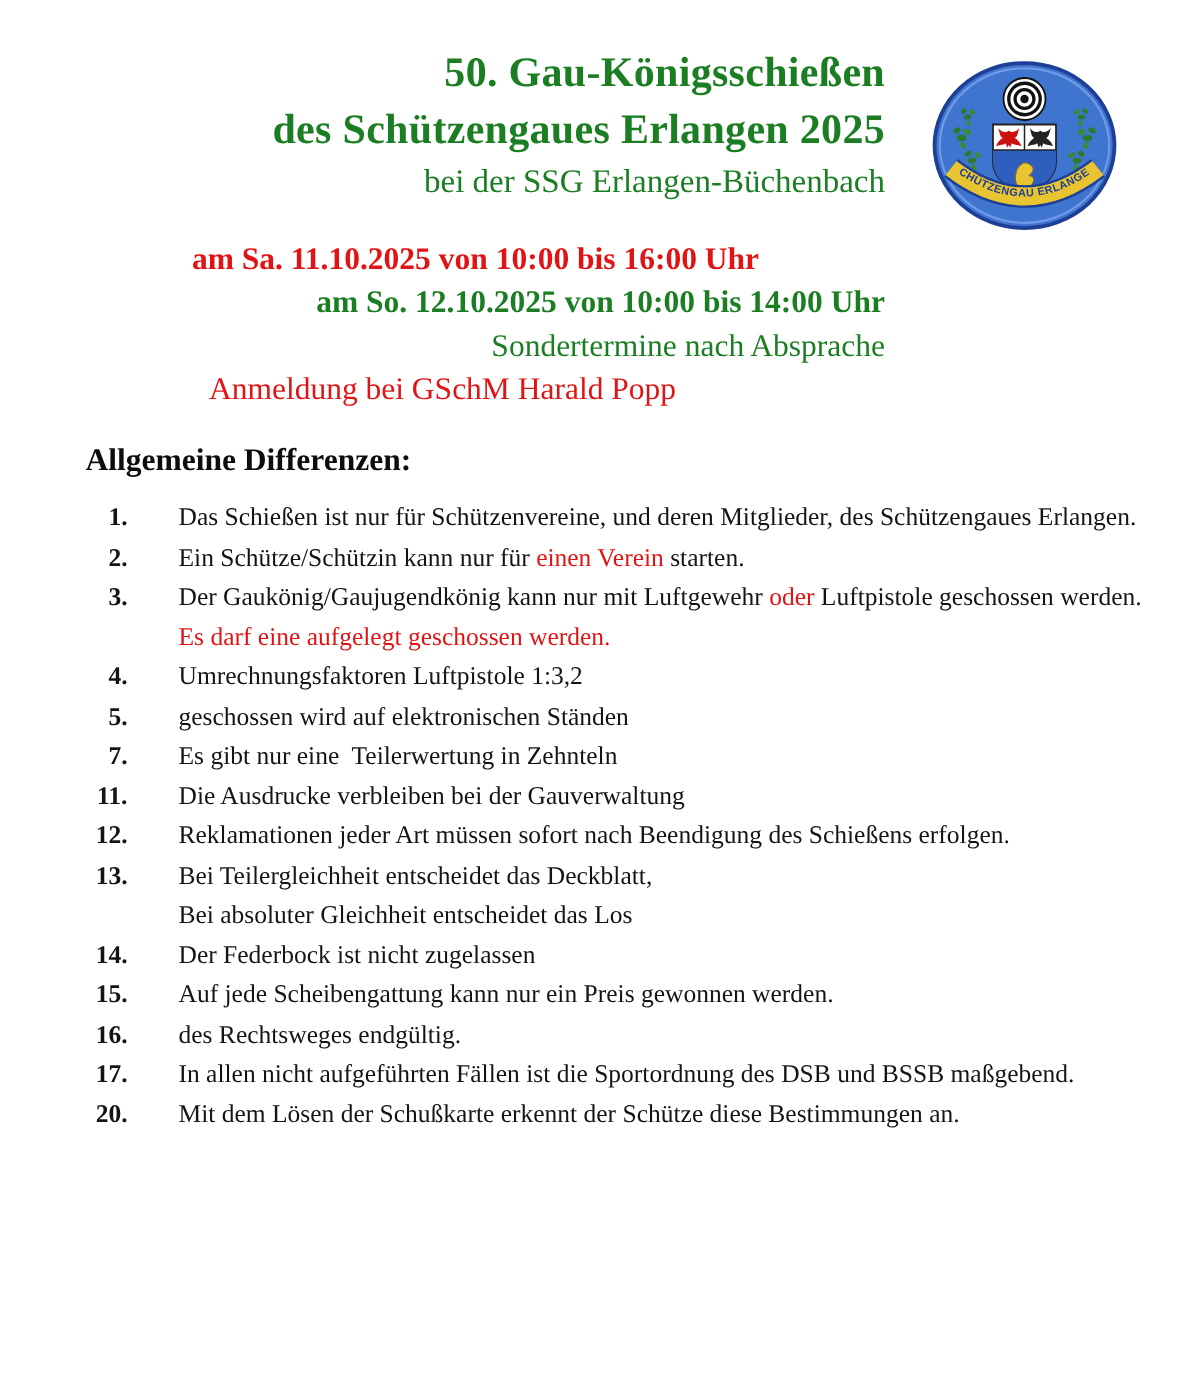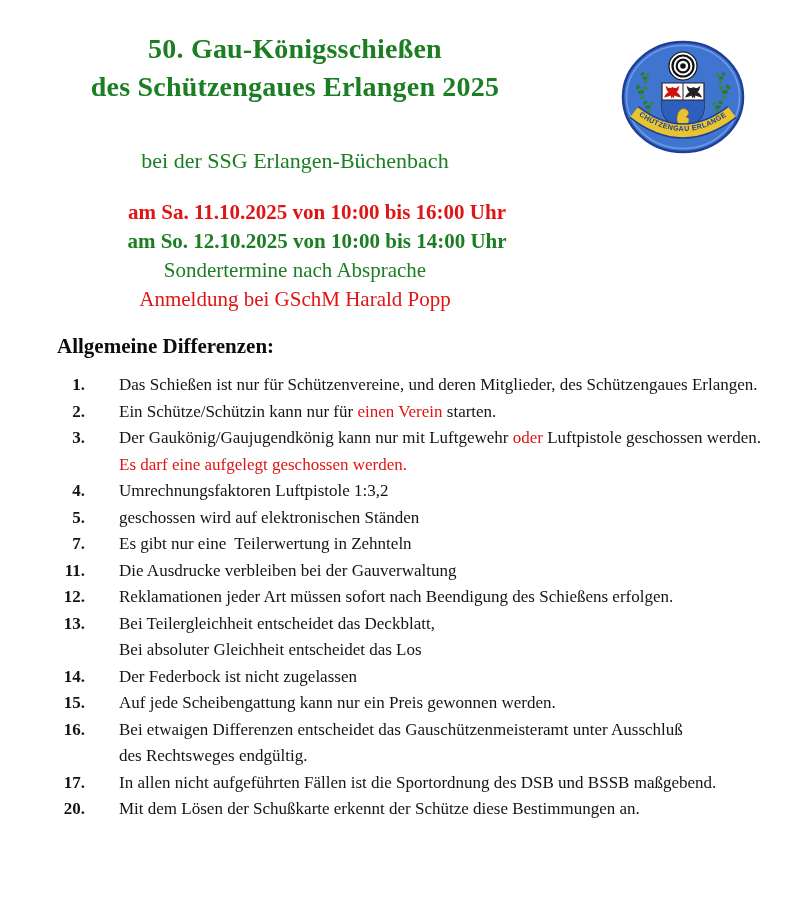--- a/index.html
+++ b/index.html
@@ -2,29 +2,29 @@
 <html lang="de"><head>
 <meta charset="utf-8">
 <style>
   html,body { margin:0; padding:0; background:#ffffff; }
   body { width:800px; height:915px; font-family:"Liberation Serif","DejaVu Serif",serif; color:#141414; }
   .page { position:relative; width:800px; height:915px; background:#ffffff; overflow:hidden; }
 
   
   .header-text { width:590px; text-align:center; padding-top:30px; }
   .title-line { font-size:28px; font-weight:bold; line-height:38px; letter-spacing:0.2px; }
-  .subtitle  { font-size:22px; line-height:30px; font-weight:normal;margin-top:40px; }
+  .subtitle  { font-size:22px; line-height:30px; font-weight:normal; }
 
   .logo { position:absolute; left:621px; top:40px; width:124px; height:114px; }
 
   
   .dates { width:590px; text-align:center; margin-top:22px; font-size:21px; line-height:29px; }
   .dates .b { font-weight:bold;padding-left:44px; }
 
-  .green { color:#1b7e22; }
+  .green { color:#1b7e22;text-align:right; }
   .red   { color:#e01414; }
 
   
   .section-heading { margin:20px 0 0 57px; font-size:21px; font-weight:bold; color:#0d0d0d; }
   .list { margin:13px 0 0 40px; font-size:17px; }
   .item-row { display:flex; align-items:flex-start; }
   .item-num  { flex:none; width:45px; padding-right:10px; text-align:right; font-weight:bold; line-height:26.5px; }
   .item-body { flex:1; }
   .item-line { line-height:26.5px; white-space:pre-wrap;margin-left:24px; }
   .bold { font-weight:normal; }
@@ -161,21 +161,20 @@
       </div>
       <div class="item-row">
         <div class="item-num">15.</div>
         <div class="item-body">
           <div class="item-line"><span>Auf jede Scheibengattung kann nur ein Preis gewonnen werden.</span></div>
         </div>
       </div>
       <div class="item-row">
         <div class="item-num">16.</div>
         <div class="item-body">
-          <div class="item-line"><span>Bei etwaigen Differenzen entscheidet das Gauschützenmeisteramt unter Ausschluß</span></div>
           <div class="item-line"><span>des Rechtsweges endgültig.</span></div>
         </div>
       </div>
       <div class="item-row">
         <div class="item-num">17.</div>
         <div class="item-body">
           <div class="item-line"><span>In allen nicht aufgeführten Fällen ist die Sportordnung des DSB und BSSB maßgebend.</span></div>
         </div>
       </div>
       <div class="item-row">

